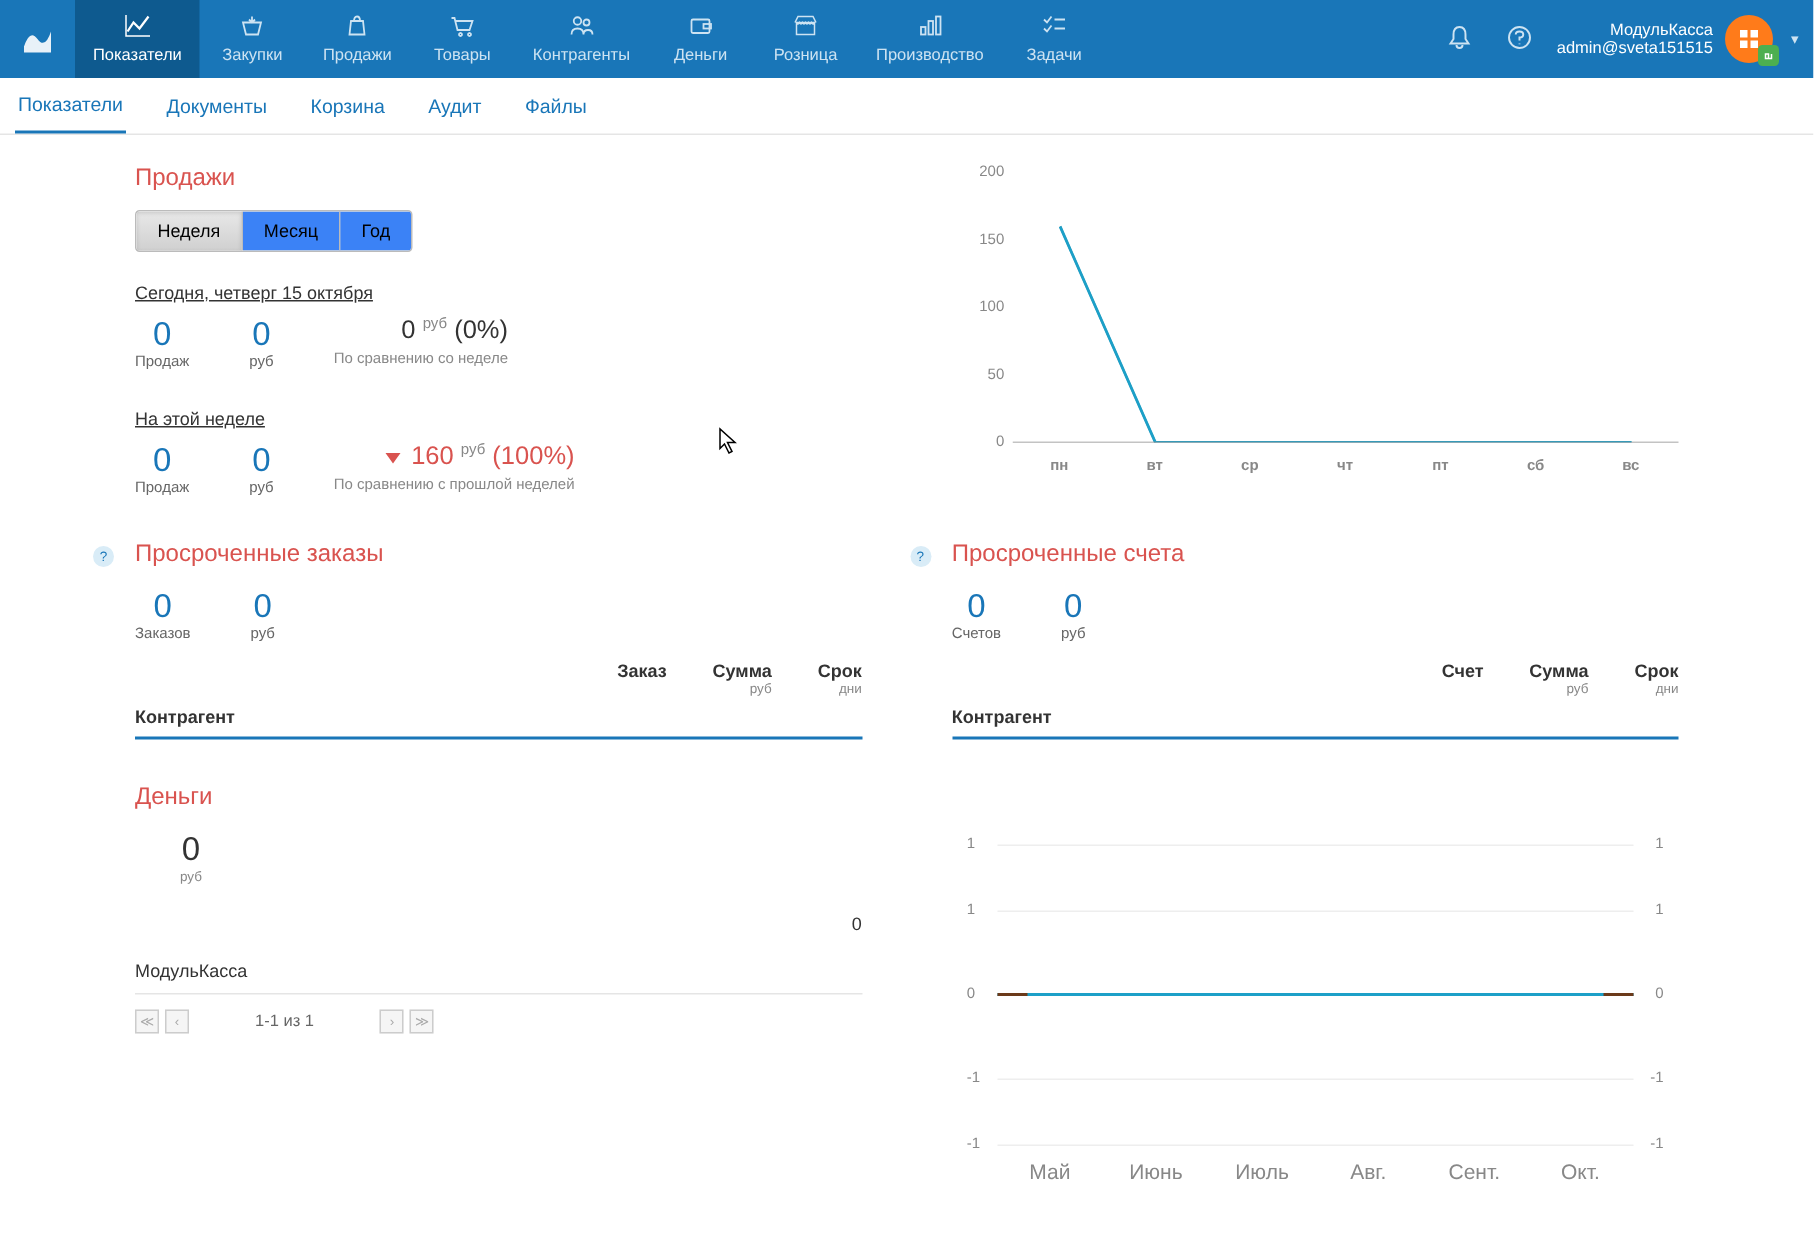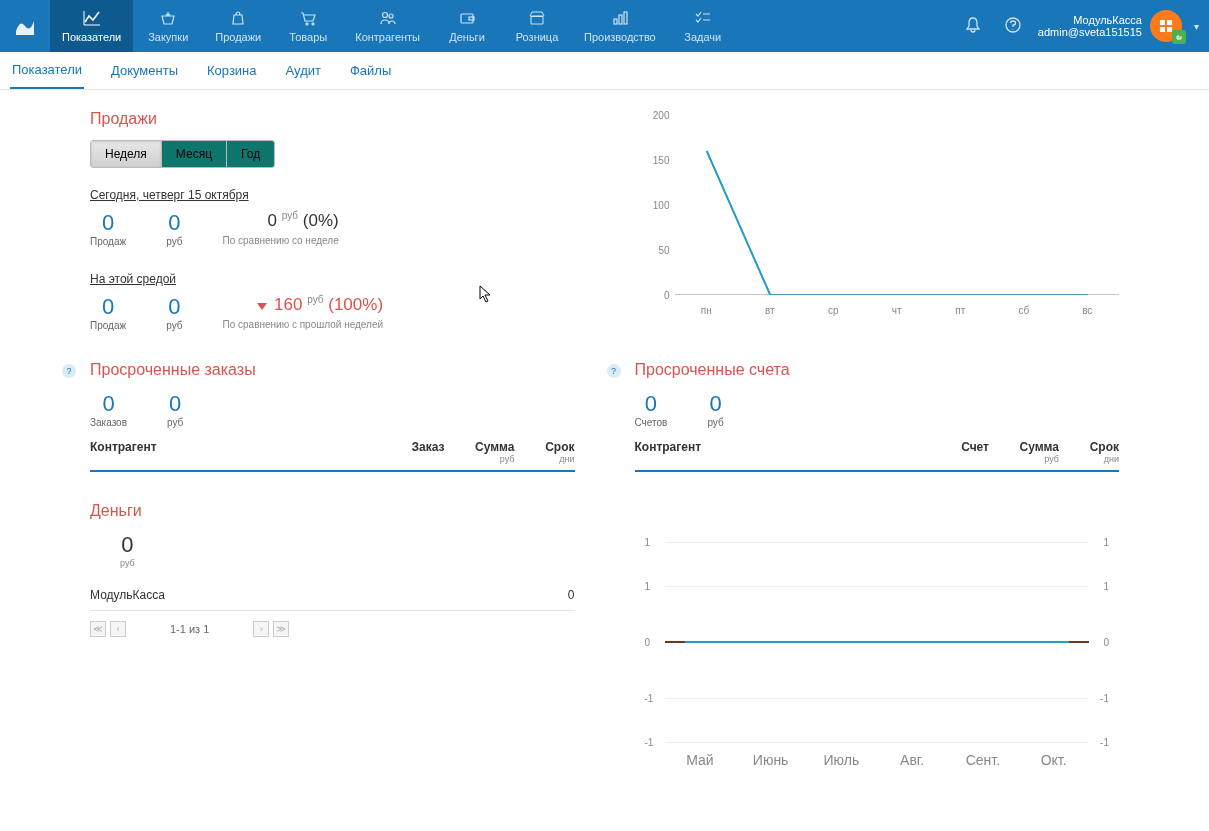--- a/index.html
+++ b/index.html
@@ -28,50 +28,50 @@
 
 
 .content { padding: 20px 90px 40px 90px; }
 .row { display: flex; gap: 60px; }
 .col { flex: 1; }
 
 .section-title { color: #d9534f; font-size: 16px; margin-bottom: 12px; font-weight: normal; }
 
 
 .period-buttons { display: inline-flex; border: 1px solid #bbb; border-radius: 3px; overflow: hidden; margin-bottom: 20px; }
-.period-btn { padding: 6px 14px; background: #0f766e; border: none; border-right: 1px solid #bbb; cursor: pointer; font-size: 12px; }
+.period-btn { padding: 6px 14px; background: #3b82f6; border: none; border-right: 1px solid #bbb; cursor: pointer; font-size: 12px; }
 .period-btn:last-child { border-right: none; }
 .period-btn.active { background: linear-gradient(#e8e8e8, #d0d0d0); box-shadow: inset 0 1px 3px rgba(0,0,0,0.15); }
 
 
 .stat-label { font-size: 12px; margin-bottom: 8px; text-decoration: underline; }
 .stat-row { display: flex; align-items: flex-start; gap: 40px; margin-bottom: 25px; }
 .stat-cell { text-align: center; }
 .stat-value { font-size: 22px; color: #1976b8; font-weight: 300; }
 .stat-caption { font-size: 10px; color: #666; }
 .stat-compare { font-size: 17px; color: #333; text-align: right; }
 .stat-compare sup { font-size: 10px; color: #888; }
 .stat-compare-sub { font-size: 10px; color: #888; margin-top: 4px; }
 .stat-compare.red { color: #d9534f; }
 .triangle-down { display: inline-block; width: 0; height: 0; border-left: 5px solid transparent; border-right: 5px solid transparent; border-top: 7px solid #d9534f; margin-right: 2px; }
 
 
 .chart-container { position: relative; height: 220px; }
 .chart-y-axis { position: absolute; left: 0; top: 0; height: 190px; width: 40px; }
 .chart-y-tick { position: absolute; right: 5px; font-size: 10px; color: #888; transform: translateY(-50%); }
 .chart-plot { position: absolute; left: 40px; right: 0; top: 5px; height: 180px; }
-.chart-x-axis { position: absolute; left: 40px; right: 0; top: 195px; display: flex; }
+.chart-x-axis { position: absolute; left: 40px; right: 0; top: 195px; display: flex; font-weight: bold; }
 .chart-x-tick { flex: 1; text-align: center; font-size: 10px; color: #888; }
 
 
 .table-header { display: flex; border-bottom: 2px solid #1976b8; padding-bottom: 6px; font-size: 12px; font-weight: bold; }
 .table-header .th { }
 .th-sub { font-size: 9px; color: #888; font-weight: normal; text-align: right; }
 .table-row { display: flex; border-bottom: 1px solid #e5e5e5; padding: 8px 0; font-size: 12px; }
-.col-wide { flex: 2; }
+.col-wide { flex: 2; margin-top: 31px; }
 .col-mid { flex: 1.2; text-align: right; }
 .col-narrow { width: 70px; text-align: right; }
 .col-narrow2 { width: 60px; text-align: right; }
 
 
 .overdue-stats { display: flex; gap: 40px; margin-bottom: 12px; }
 .overdue-cell { text-align: center; }
 .overdue-value { font-size: 22px; color: #1976b8; font-weight: 300; }
 .overdue-caption { font-size: 10px; color: #666; }
 
@@ -241,21 +241,21 @@
           <div>
             <div class="stat-compare">
               <span>0</span>
               <sup>руб</sup>
               <span>(0%)</span>
             </div>
             <div class="stat-compare-sub">По сравнению со неделе</div>
           </div>
         </div>
 
-        <div class="stat-label">На этой средой</div>
+        <div class="stat-label">На этой неделе</div>
         <div class="stat-row">
           <div class="stat-cell">
             <div class="stat-value">0</div>
             <div class="stat-caption">Продаж</div>
           </div>
           <div class="stat-cell">
             <div class="stat-value">0</div>
             <div class="stat-caption">руб</div>
           </div>
           <div>

